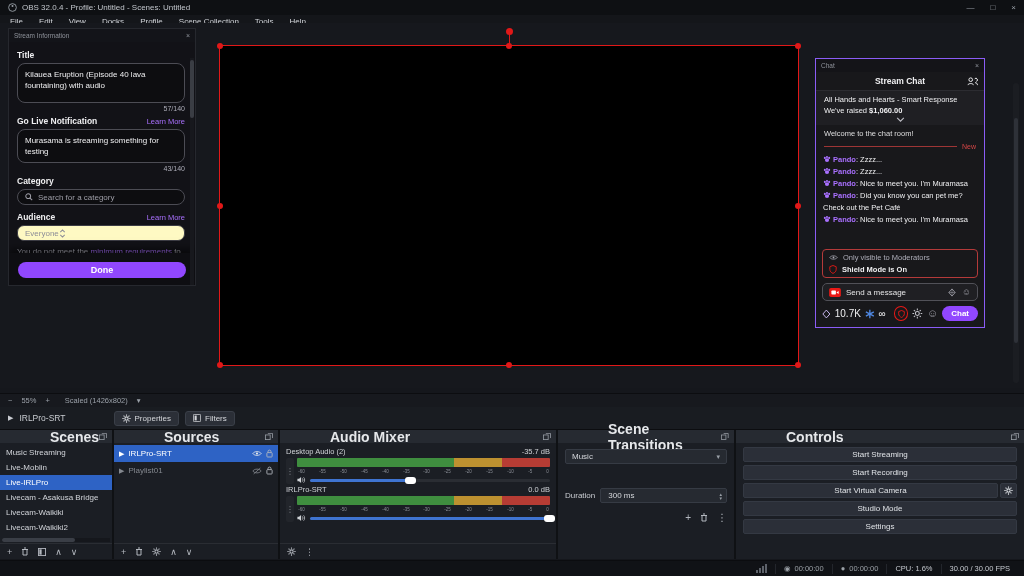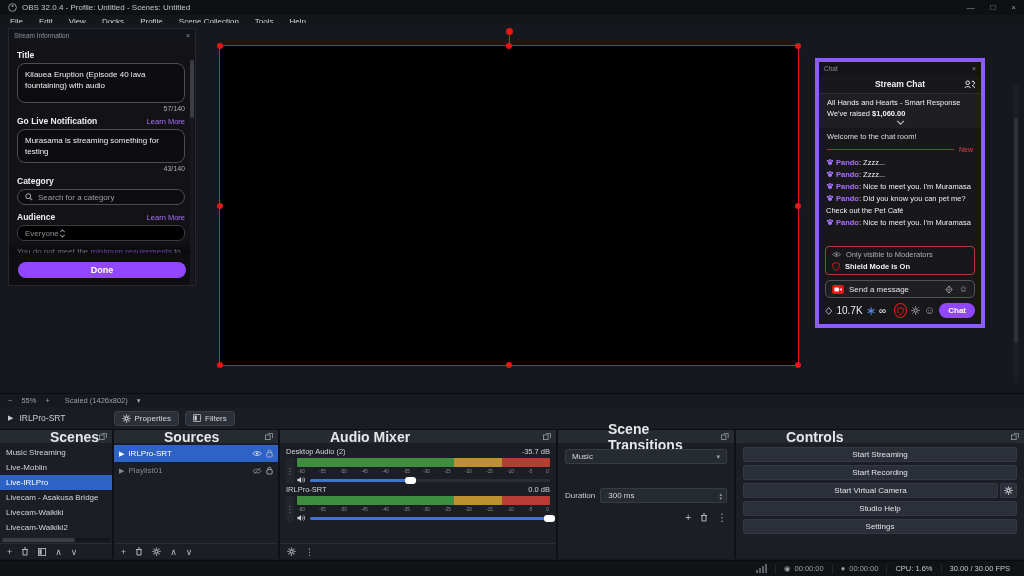--- a/index.html
+++ b/index.html
@@ -47,34 +47,34 @@
   .si-label-row { display:flex; justify-content:space-between; align-items:baseline; margin:4px 0 3px; }
   .si-label { font-size:8.5px; font-weight:bold; color:#efeff1; }
   .link { font-size:7.5px; color:#a970ff; }
   .si-field { width:100%; background:#0d0d10; border:1px solid #4c4c54; border-radius:8px;
     color:#efeff1; font-size:8px; line-height:11px; padding:5px 7px; }
   .si-count { text-align:right; font-size:7px; color:#adadb8; margin:2px 0 1px; }
   .si-search { display:flex; align-items:center; gap:5px; height:16px; border:1px solid #4c4c54;
     border-radius:9px; padding:0 7px; background:#0d0d10; }
   .si-search .ph { font-size:8px; color:#9d9da6; }
   .si-select { display:flex; align-items:center; height:16px;
-    border:1px solid #3c3c44; border-radius:7px; padding:0 7px; background:#000000; }
+    border:1px solid #3c3c44; border-radius:7px; padding:0 7px; background:#fef9c3; }
   .si-select .val { font-size:8px; color:#8d8d97; }
   .si-req { font-size:8px; line-height:11px; color:#adadb8; margin-top:5px; }
   .si-req .link { text-decoration:underline; font-size:8px; }
   .si-footer { position:absolute; left:0; right:0; bottom:0; background:#0e0e12; padding:6px 9px 7px;
     box-shadow:0 -4px 8px rgba(0,0,0,.55); }
   .done-btn { width:100%; height:16px; border:none; border-radius:9px; background:#9147ff;
     color:#fff; font-size:9px; font-weight:bold; font-family:inherit; }
   .si-scroll { position:absolute; right:1px; top:16px; width:4px; height:230px; background:#17181d; }
   .si-scroll .thumb { position:absolute; top:2px; left:0; width:4px; height:58px; background:#3a3d44; border-radius:2px; }
 
   
   .chat-panel { position:absolute; left:815px; top:35px; width:170px; height:270px;
-    background:#141418; border:4px solid #8b5cf6; display:flex; flex-direction:column; }
+    background:#141418; border:1px solid #8b5cf6; display:flex; flex-direction:column; }
   .chat-inner { flex:1; display:flex; flex-direction:column; background:#18181b; overflow:hidden; }
   .chat-header { flex:none; height:19px; display:flex; align-items:center; justify-content:center;
     position:relative; border-bottom:1px solid #2c2c31; }
   .chat-header .ch-title { font-size:8.5px; font-weight:bold; color:#efeff1; }
   .chat-header .ch-people { position:absolute; right:6px; top:5px; }
   .charity { flex:none; background:#1f1f23; padding:4px 8px 1px; }
   .charity .c1 { font-size:7.5px; color:#efeff1; line-height:10px; }
   .charity .c2 { font-size:7.5px; color:#efeff1; line-height:11px; }
   .charity .amt { font-weight:bold; }
   .charity-chevron { display:flex; justify-content:center; padding:1px 0 2px; }
@@ -724,21 +724,21 @@
             <div class="ctl-btn">Start Virtual Camera</div>
             <div class="ctl-gear">
               <svg width="9" height="9" viewBox="0 0 12 12">
                 <circle cx="6" cy="6" r="2.2" fill="none" stroke="#dfe2e6" stroke-width="1.4"></circle>
                 <path d="M6 0.5V2.3 M6 9.7V11.5 M0.5 6H2.3 M9.7 6H11.5 M2.1 2.1L3.4 3.4 M8.6 8.6L9.9 9.9 M9.9 2.1L8.6 3.4 M3.4 8.6L2.1 9.9" stroke="#dfe2e6" stroke-width="1.4"></path>
               </svg>
             </div>
           </div>
 
           <div class="ctl-row">
-            <div class="ctl-btn">Studio Help</div>
+            <div class="ctl-btn">Studio Mode</div>
 
           </div>
 
           <div class="ctl-row">
             <div class="ctl-btn">Settings</div>
 
           </div>
         </div>
     </div>
   </div>

